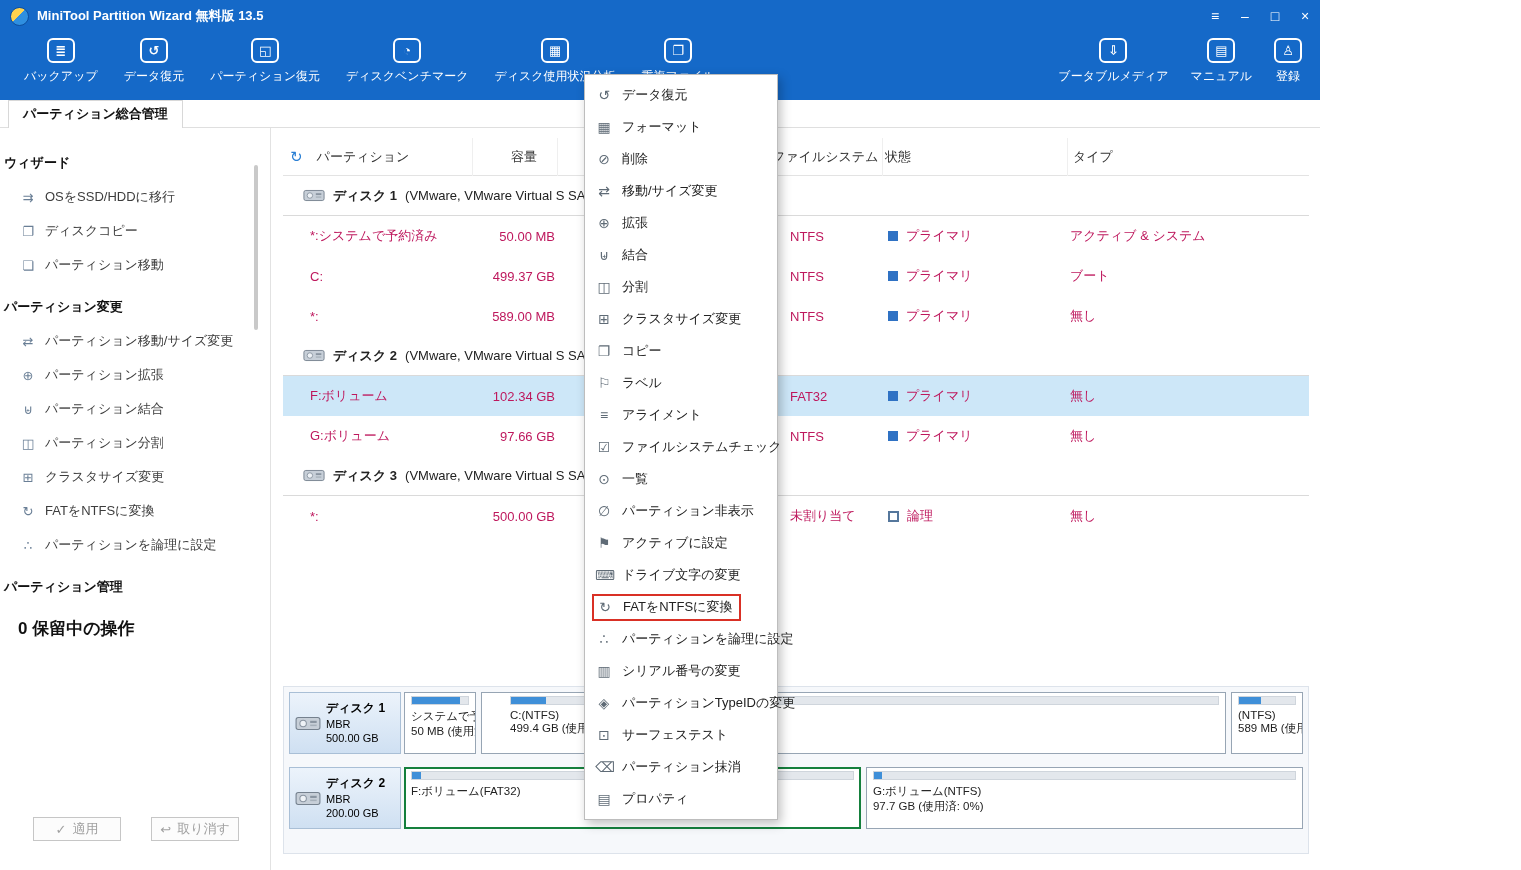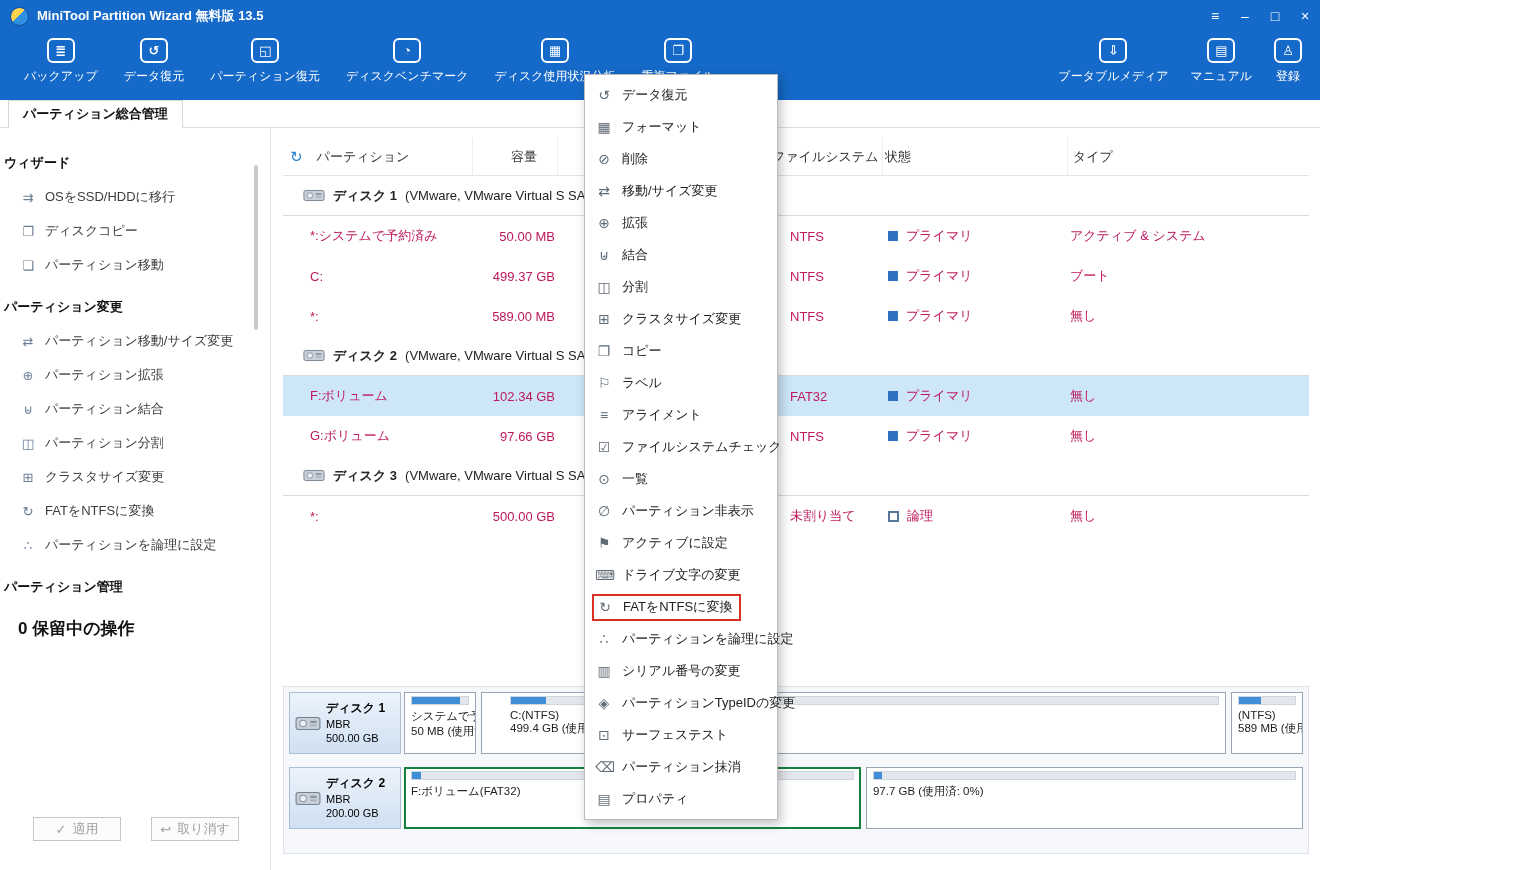--- a/index.html
+++ b/index.html
@@ -413,20 +413,21 @@
               <div class="dm-part sel" style="flex: 102.3 1 0px;">
                 <div class="dm-strip">
                   <div class="dm-fill" style="width: 2%;"></div>
                 </div>
                 <div class="dm-plabel">F:ボリューム(FAT32)</div>
               </div>
               <div class="dm-part" style="flex: 97.7 1 0px;">
                 <div class="dm-strip">
                   <div class="dm-fill" style="width: 2%;"></div>
                 </div>
+                <div class="dm-plabel">G:ボリューム(NTFS)</div>
                 <div class="dm-pdetail">97.7 GB (使用済: 0%)</div>
               </div>
             </div>
           </div>
         </div>
     </div>
   </div>
 
   <div class="ctx" id="ctxmenu">
       <div class="mi">

